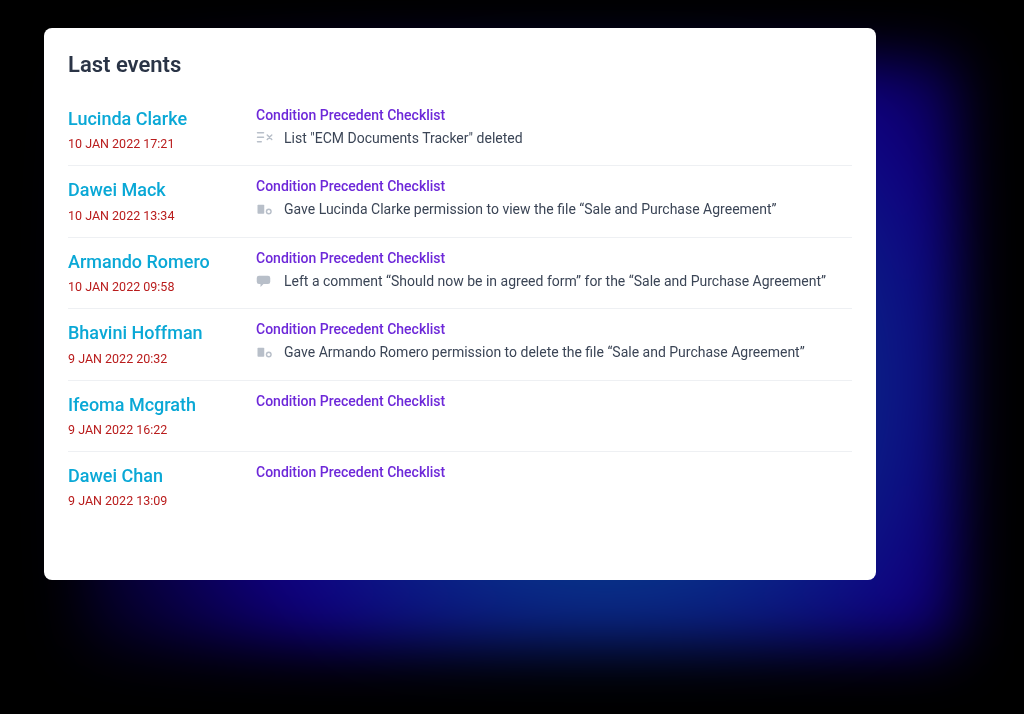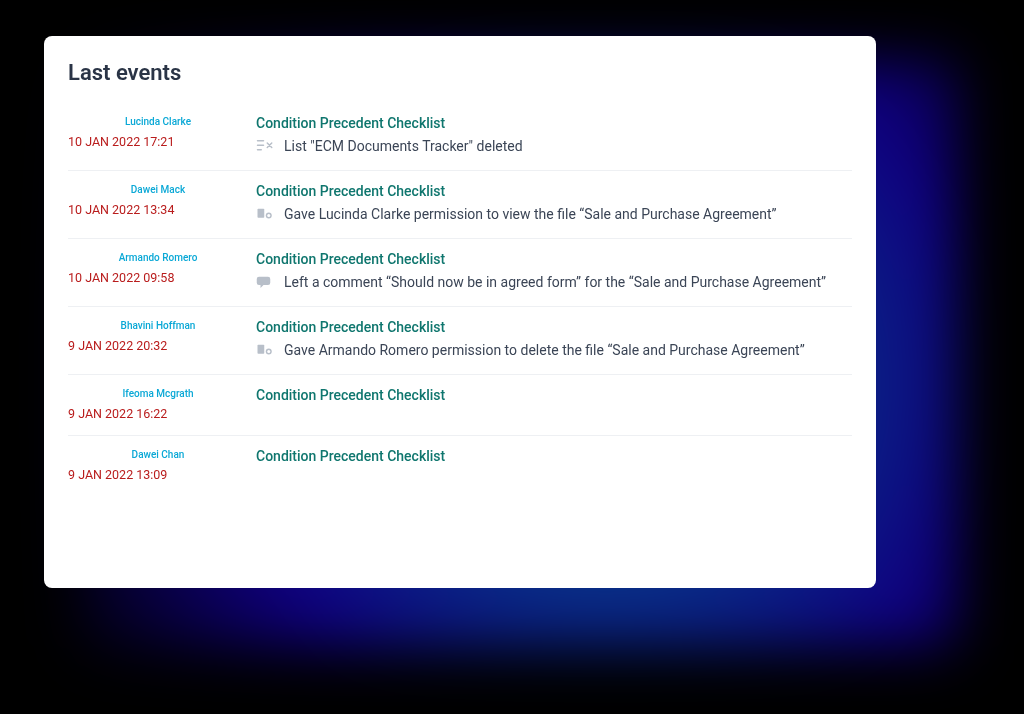--- a/index.html
+++ b/index.html
@@ -12,21 +12,20 @@
     background: radial-gradient(circle at 60% 55%, rgba(0,180,255,0.55), rgba(30,0,255,0.5) 60%, rgba(30,0,255,0) 100%);
     filter: blur(28px);
   }
   .card {
     position: absolute;
     left: 44px; top: 28px; width: 832px; height: 552px;
     background: #fff;
     border-radius: 8px;
     padding: 24px 24px 10px 24px;
     overflow: hidden;
-    margin-top: 8px;
   }
   .card-title {
     color: #2a3446;
     font-size: 22px;
     font-weight: 600;
     margin-bottom: 18px;
   }
   .events { width: 100%; }
   .event-row {
     display: flex;
@@ -34,36 +33,35 @@
     padding: 12px 0 14px 0;
   }
   .event-row:last-child { border-bottom: none; }
   .left-col {
     width: 188px;
     flex: 0 0 188px;
     padding-right: 8px;
   }
   .user-link {
     color: #0aa8d6;
-    font-size: 10px;
+    font-size: 18px;
     font-weight: 500;
     line-height: 1.3;
     cursor: pointer;
-    text-align: center;
   }
   .timestamp {
     color: #b91c1c;
     font-size: 12.5px;
     margin-top: 6px;
   }
   .right-col {
     flex: 1;
   }
   .category {
-    color: #0f766e;
+    color: #6d28d9;
     font-size: 14px;
     font-weight: 500;
   }
   .detail-line {
     display: flex;
     align-items: center;
     margin-top: 6px;
     gap: 10px;
   }
   .detail-text {

